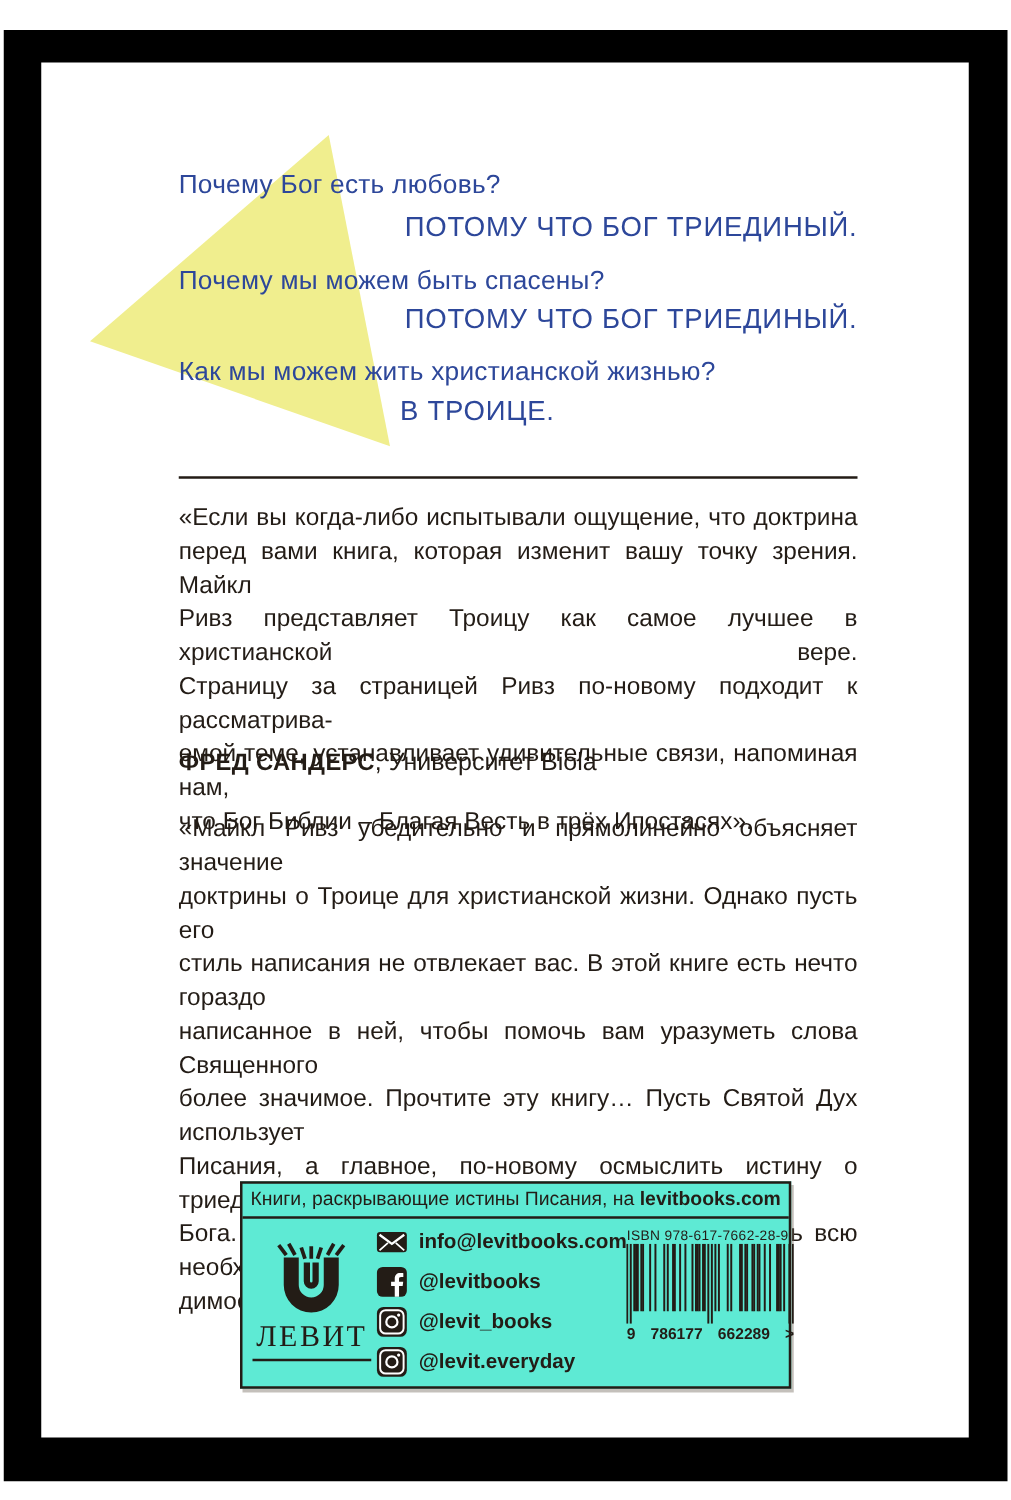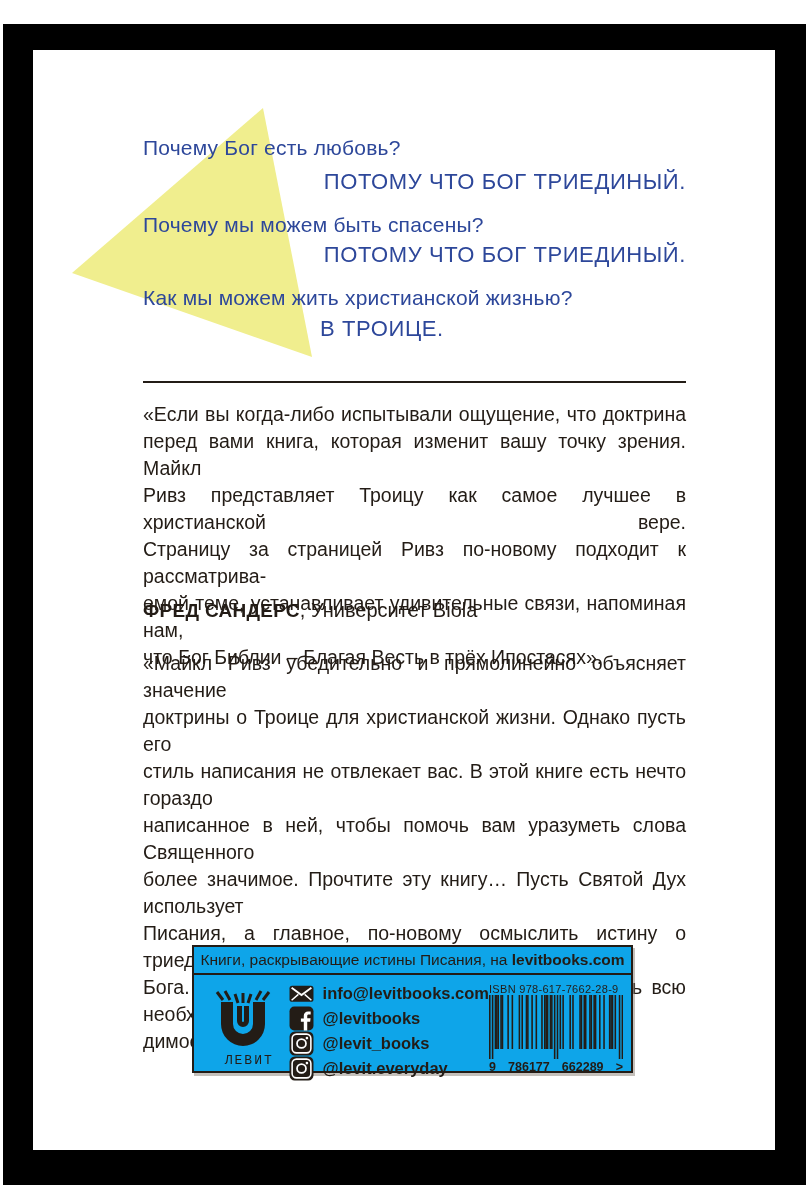--- a/index.html
+++ b/index.html
@@ -29,29 +29,29 @@
   .quote{position:absolute;left:110px;width:543px;font-size:19.5px;line-height:27px;color:var(--ink);}
   .quote .jl{text-align:justify;text-align-last:justify;}
   #quote1{top:351px} #quote2{top:600px}
 
   .attr{position:absolute;left:110px;white-space:nowrap;color:var(--ink);}
   .attr .name{font-weight:700;font-size:19px;letter-spacing:.3px;margin-top:14px;}
   .attr .aff{font-size:20px;}
   #attr1{top:549px} #attr2{top:816px}
 
   .footer{
-    position:absolute;left:159px;top:895px;width:441px;height:128px;background:#0ea5e9;
+    position:absolute;left:159px;top:895px;width:441px;height:166px;background:#5eead4;
     border:2px solid var(--ink);box-shadow:2px 3px 0 rgba(125,115,105,.45);
     display:flex;flex-direction:column;
   }
   .tagline{height:28px;line-height:26px;text-align:center;font-size:15.5px;border-bottom:2px solid var(--ink);white-space:nowrap;}
   .tagline .dom{font-weight:700;}
   .fbody{flex:1;display:flex;padding:5px 8px 6px 8px;}
   .logo-col{width:112px;display:flex;flex-direction:column;align-items:center;justify-content:center;}
-  .publisher-name{font-family:Liberation Mono, monospace;font-size:13px;letter-spacing:2px;border-bottom:2px solid var(--ink);padding:3px 3px 3px;margin-top:2px;margin-left:12px;}
+  .publisher-name{font-family:Liberation Serif, serif;font-size:24px;letter-spacing:2px;border-bottom:2px solid var(--ink);padding:3px 3px 3px;margin-top:2px;}
   .contacts{flex:1;display:flex;flex-direction:column;justify-content:space-between;padding:1px 0 1px 4px;}
   .crow{display:flex;align-items:center;gap:9px;height:25px;}
   .cicon{width:25px;height:25px;flex:none;}
   .clabel{font-weight:700;font-size:16.5px;white-space:nowrap;}
   .bc-col{width:142px;display:flex;flex-direction:column;padding-top:3px;}
   .isbn{font-size:11px;letter-spacing:.3px;white-space:nowrap;}
   .bc-caption{width:134px;display:flex;justify-content:space-between;font-size:12.5px;margin-top:1px;font-weight:700;}
 </style>
 </head>
 <body>

